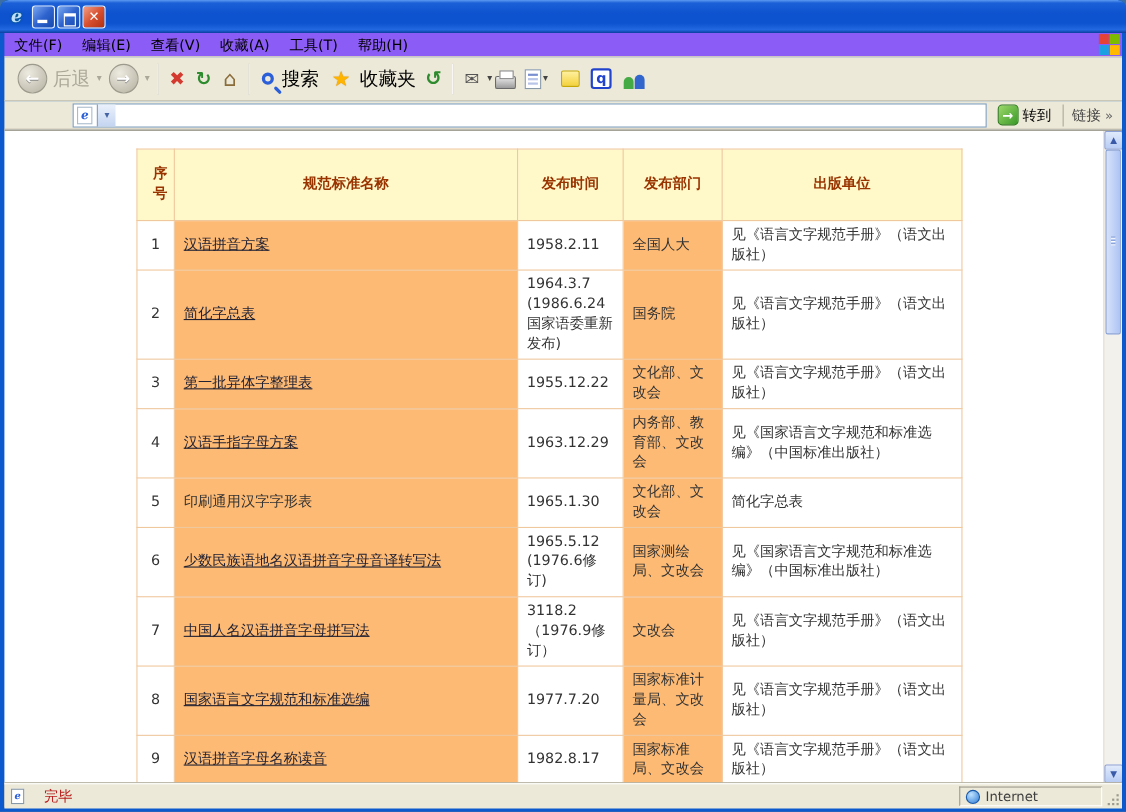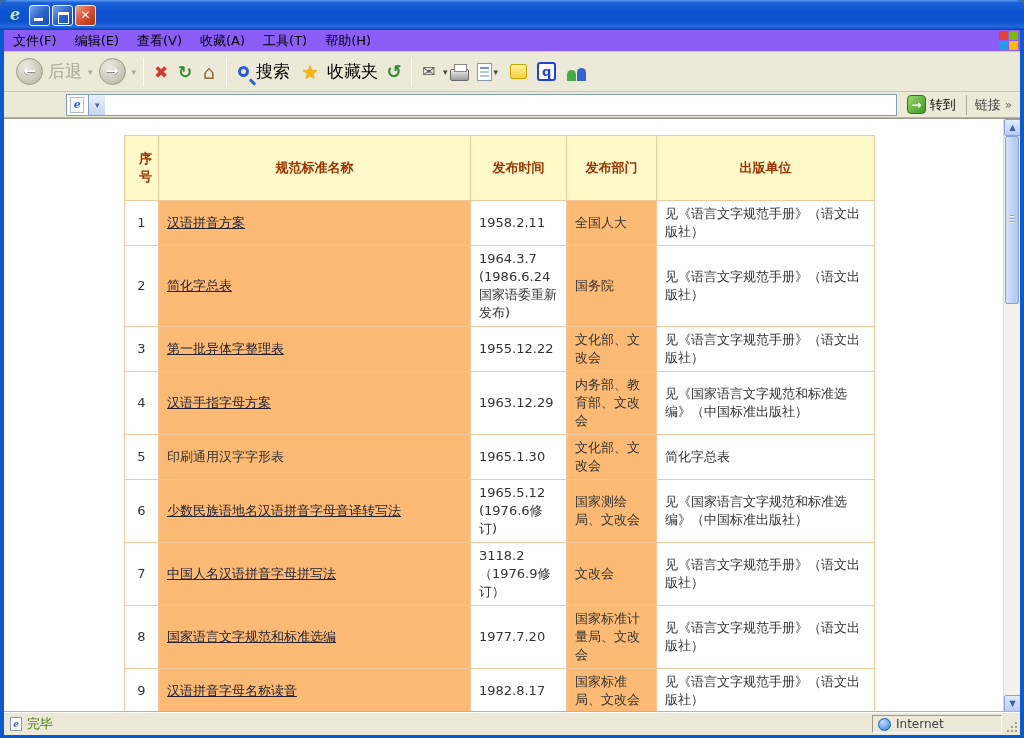--- a/index.html
+++ b/index.html
@@ -84,21 +84,21 @@
   .vscroll { position:absolute; top:0; right:0; bottom:0; width:17px; background:#F3F1EC; border-left:1px solid #E0DED4; }
   .sb-btn { position:absolute; left:0; width:17px; height:17px; background:linear-gradient(#E0EAFB,#B8CCF4); border:1px solid #8CA0D8; border-radius:2px; color:#3A5AA8; font-size:8px; text-align:center; line-height:15px; cursor:pointer; }
   .sb-btn.up { top:0; }
   .sb-btn.down { bottom:0; }
   .sb-thumb { position:absolute; top:17px; left:1px; right:1px; height:168px; background:linear-gradient(90deg,#D6E2FB,#AEC4F2); border:1px solid #87A1D8; border-radius:2px; cursor:grab; }
   .sb-thumb::after { content:""; position:absolute; left:4px; right:4px; top:78px; height:1px; background:#87A1D8; box-shadow:0 3px 0 #87A1D8, 0 6px 0 #87A1D8, 0 1px 0 #fff, 0 4px 0 #fff, 0 7px 0 #fff; }
 
   
   .statusbar { position:absolute; bottom:3px; left:4px; right:4px; height:23px; background:#ECE9D8; border-top:1px solid #fff; box-shadow:0 -1px 0 #B8B4A4; display:flex; align-items:center; padding:0 4px; }
   .status-page-icon { width:12px; height:14px; background:#fff; border:1px solid #8899AA; color:#2B5FD9; font:bold italic 9px "DejaVu Serif",serif; text-align:center; line-height:12px; margin:0 5px 0 2px; }
-  .status-text { font-size:13px; color:#4d7c0f; flex:1; }
+  .status-text { font-size:13px; color:#b91c1c; flex:1;margin-left:13px; }
   .zone-panel { display:flex; align-items:center; gap:5px; width:130px; height:18px; border:1px solid; border-color:#9C9A8C #fff #fff #9C9A8C; padding:0 5px; margin-right:14px; }
   .globe { width:13px; height:13px; border-radius:50%; background:radial-gradient(circle at 35% 30%,#BFE3FF,#2E7CD6); border:1px solid #1A5AAA; }
   .zone-text { font-size:12px; color:#404040; }
   .grip { position:absolute; right:3px; bottom:3px; width:2px; height:2px; background:#9C9A8C; box-shadow:0 -4px 0 #9C9A8C, 0 -8px 0 #9C9A8C, -4px 0 0 #9C9A8C, -8px 0 0 #9C9A8C, -4px -4px 0 #9C9A8C; }
 </style>
 </head>
 <body>
 
 <div class="window">
 

